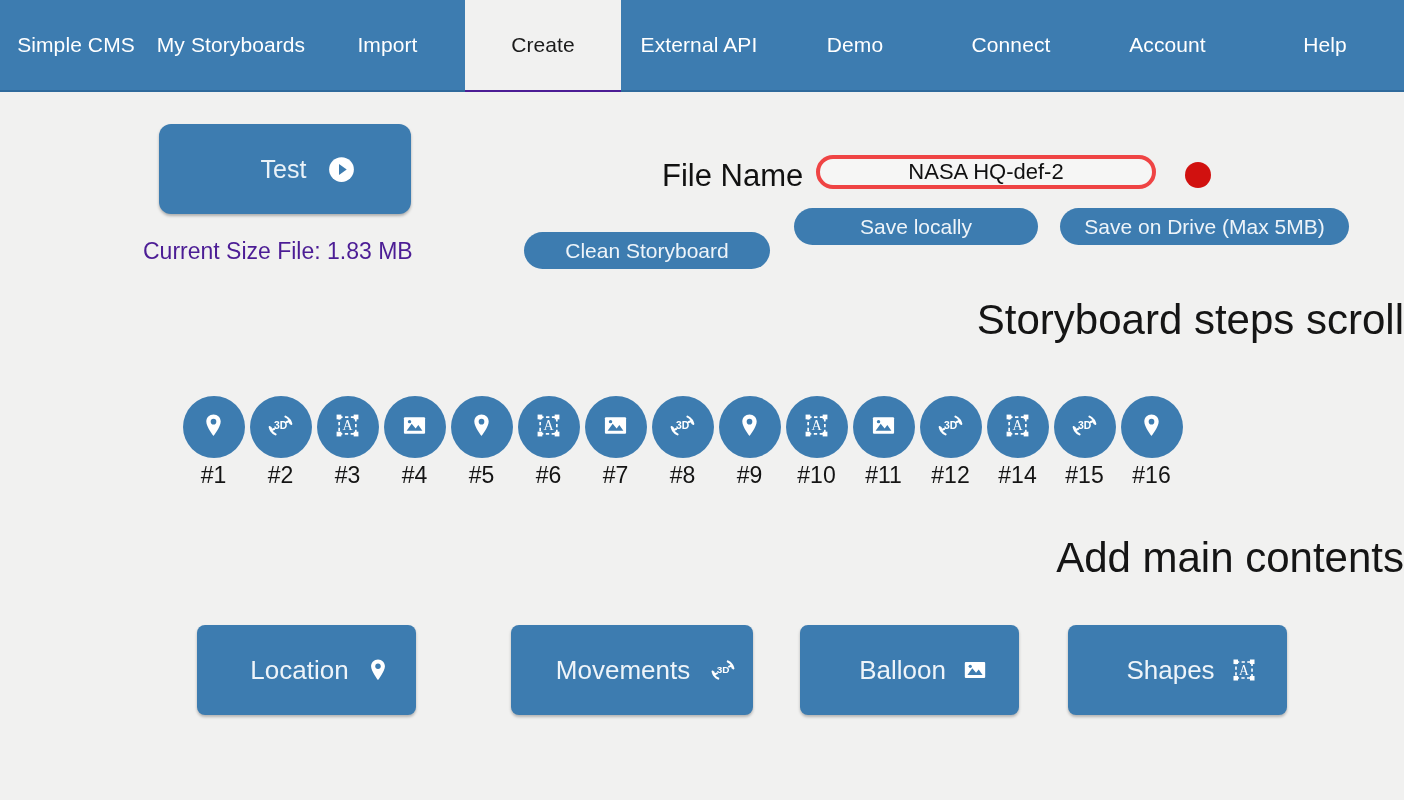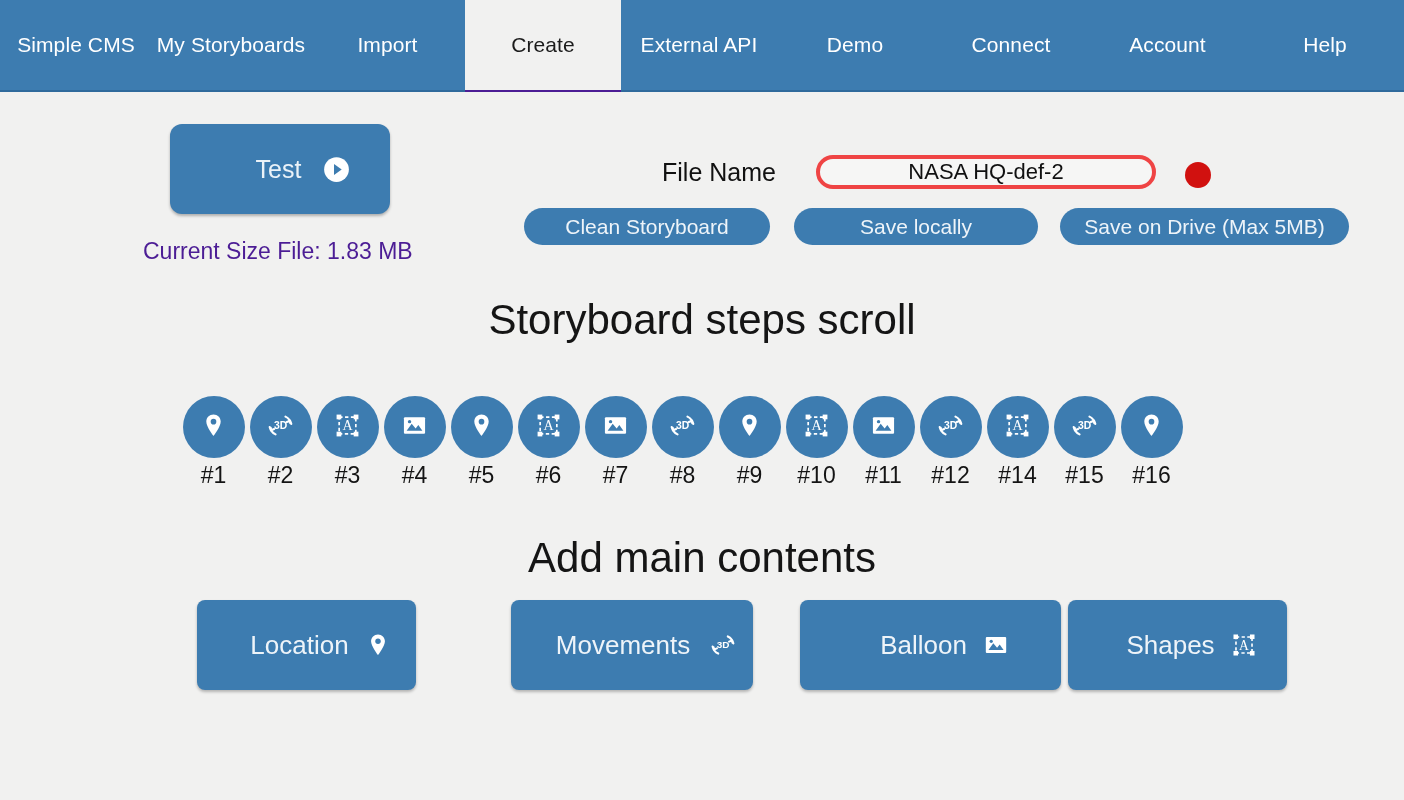--- a/index.html
+++ b/index.html
@@ -30,22 +30,22 @@
   }
   .nav-item.active {
     background: #f1f1f0;
     color: #1b1b1b;
     border-bottom: 2px solid #4c1d95;
     margin-bottom: -2px;
   }
 
   
   .test-btn {
-    position: absolute; left: 170px; top: 124px;
-    width: 220px; height: 90px;
+    position: absolute; left: 159px; top: 124px;
+    width: 252px; height: 90px;
     background: #3d7cb0;
     border-radius: 12px;
     border: none;
     display: flex; align-items: center; justify-content: center;
     gap: 22px;
     color: #eaf2f8;
     font-size: 25px;
     font-family: "Liberation Sans", sans-serif;
     box-shadow: 0 2px 3px rgba(0,0,0,.28);
     cursor: pointer;
@@ -53,21 +53,21 @@
   }
   .play-ico { width: 27px; height: 27px; display:block; }
 
   .size-label {
     position: absolute; left: 143px; top: 238px;
     font-size: 23px; color: #4c1d95; white-space: nowrap;
   }
 
   .file-name-label {
     position: absolute; left: 662px; top: 158px;
-    font-size: 25px; color: #111;
+    font-size: 31px; color: #111;
   }
   .file-name-field {
     position: absolute; left: 816px; top: 155px;
     width: 340px; height: 34px;
     border: 4px solid #ef4444;
     border-radius: 18px;
     background: #f6f6f5;
     text-align: center;
     font-size: 22px;
     font-family: "Liberation Sans", sans-serif;
@@ -86,28 +86,28 @@
     background: #3d7cb0;
     color: #eef4f9;
     border: none;
     border-radius: 19px;
     font-size: 21px;
     font-family: "Liberation Sans", sans-serif;
     display: flex; align-items: center; justify-content: center;
     white-space: nowrap;
     cursor: pointer;
   }
-  .pill-clean { left: 524px; width: 246px; }
+  .pill-clean { left: 524px; width: 246px; margin-top: 24px; }
   .pill-local { left: 794px; width: 244px; }
   .pill-drive { left: 1060px; width: 289px; }
 
   
   .heading {
     position: absolute; left: 0; width: 1404px;
-    text-align: center;
+    text-align: right;
     font-size: 42px; font-weight: 400; color: #151515;
   }
   .heading-steps { top: 296px; }
   .heading-add { top: 534px; }
 
   
   .steps-viewport {
     position: absolute; left: 180px; top: 396px;
     width: 1033px; height: 100px;
     overflow: hidden;
@@ -124,36 +124,36 @@
     background: #3d7cb0;
     display: flex; align-items: center; justify-content: center;
   }
   .step-label {
     margin-top: 4px;
     font-size: 23px; color: #141414;
   }
 
   
   .main-btn {
-    position: absolute; top: 600px;
+    position: absolute; top: 625px;
     height: 90px;
     background: #3d7cb0;
     border: none; border-radius: 8px;
     color: #eef4f9;
     font-size: 26px;
     font-family: "Liberation Sans", sans-serif;
     display: flex; align-items: center; justify-content: center;
     gap: 16px;
     box-shadow: 0 2px 3px rgba(0,0,0,.26);
     cursor: pointer;
     padding-left: 28px;
   }
   .mb-0 { left: 197px;  width: 219px; }
   .mb-1 { left: 511px;  width: 242px; gap: 20px; }
-  .mb-2 { left: 800px;  width: 261px; }
+  .mb-2 { left: 800px;  width: 219px; }
   .mb-3 { left: 1068px; width: 219px; }
   .main-btn svg { display:block; }
 </style>
 </head>
 <body>
 
 <div id="app">
 
   <nav class="navbar" id="navbar">
       <div class="nav-item" style="width: 152px;">

